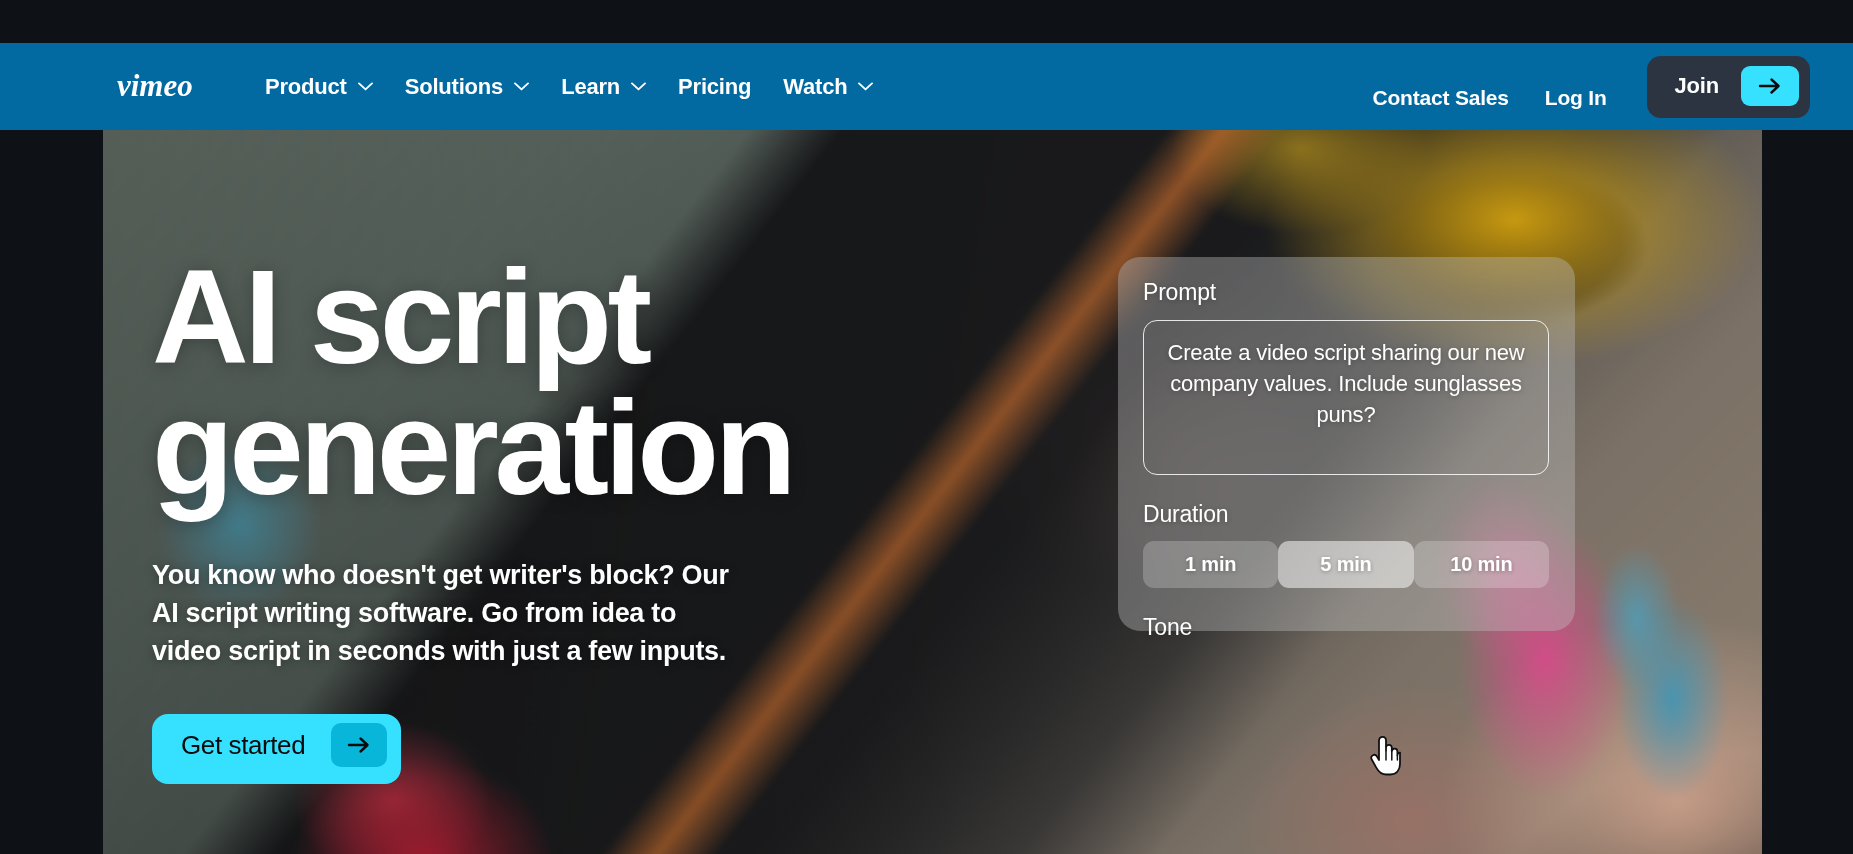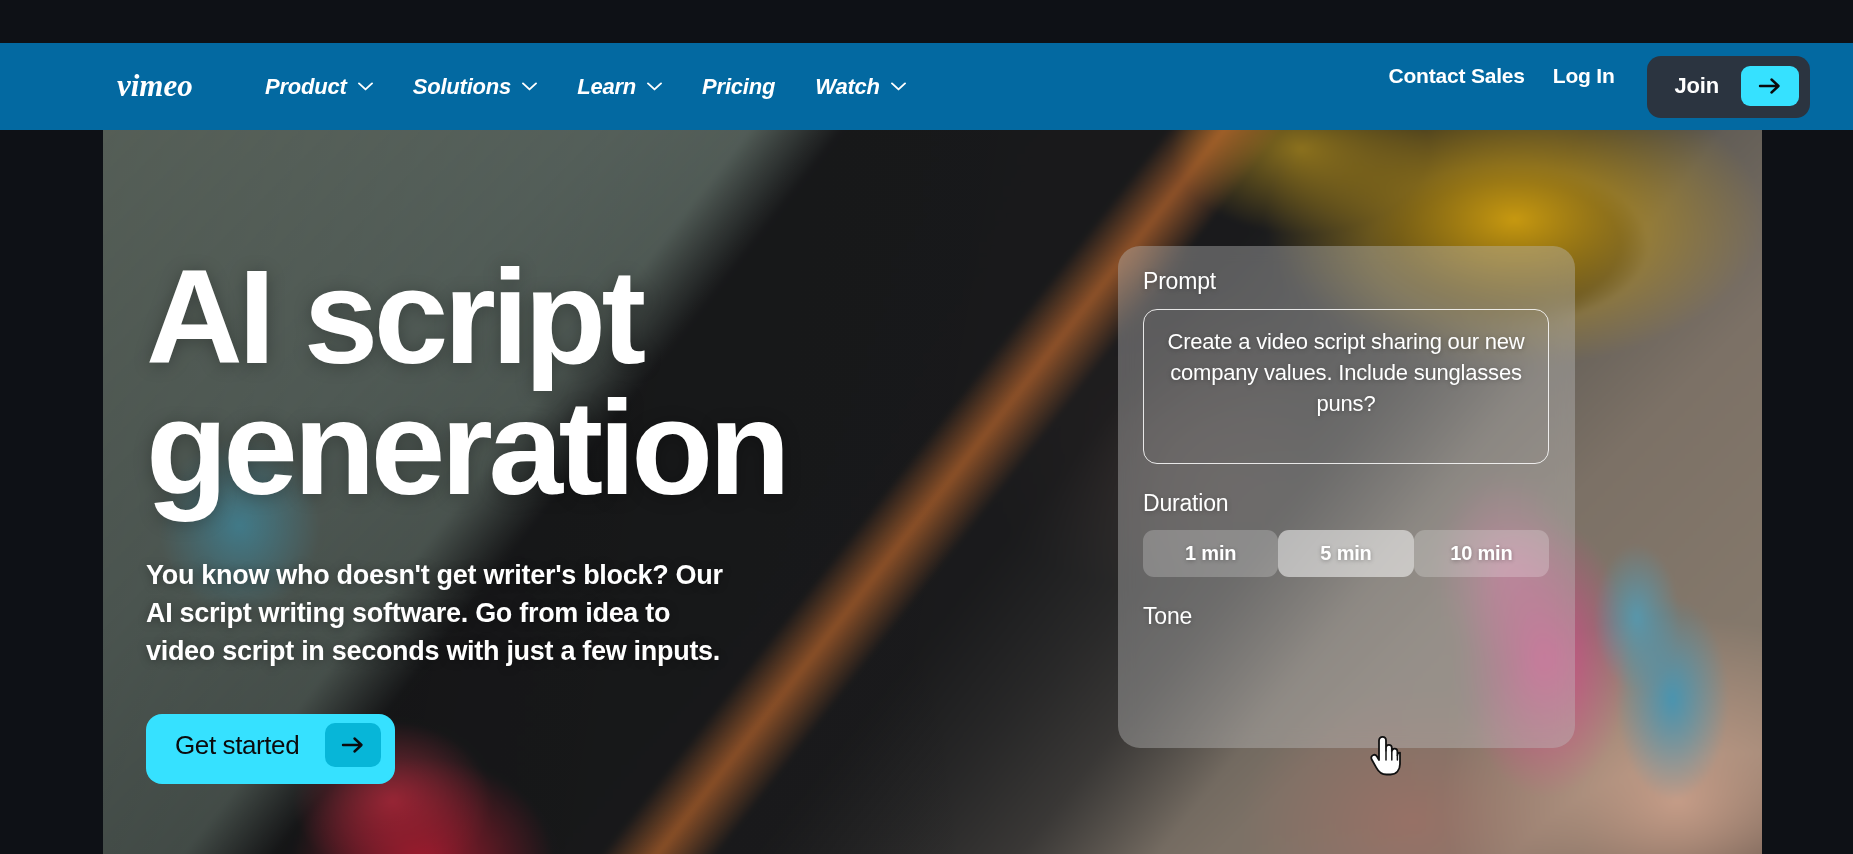--- a/index.html
+++ b/index.html
@@ -17,34 +17,34 @@
     display: flex; align-items: center; z-index: 40;
     background: #0369a1;
     margin-top: 43px;
   }
   .logo {
     margin-left: 117px; width: 96px; height: 34px;
     display: flex; align-items: center;
   }
   .logo svg { display: block; }
 
-  .nav-links { display: flex; align-items: center; margin-left: 36px; gap: 8px; font-style: italic; }
+  .nav-links { display: flex; align-items: center; margin-left: 36px; gap: 0px; }
   .nav-item {
     display: flex; align-items: center; gap: 11px;
     padding: 8px 16px; cursor: pointer;
   }
   .nav-item .lbl {
     color: #ffffff; font-size: 22px; font-weight: 700; letter-spacing: -0.2px;
     white-space: nowrap;
   }
   .chev { display: block; width: 15px; height: 9px; }
   .chev svg { display:block; }
 
   .nav-right {
-    margin-left: auto; display: flex; align-items: flex-start; gap: 0;
+    margin-left: auto; display: flex; align-items: flex-end; gap: 8px;
     margin-right: 43px;
   }
   .contact-sales, .login {
     color: #ffffff; font-size: 21px; font-weight: 700; letter-spacing: -0.2px;
     padding: 8px 14px; cursor: pointer; white-space: nowrap;
   }
   .join-wrap {
     margin-left: 18px;
     background: #2b3440;
     border-radius: 14px;
@@ -100,21 +100,21 @@
       linear-gradient(135deg, #6e7a70 0%, #5c6862 22%, #4d5752 36%, #3c4440 48%, #52514c 62%, #7c7166 76%, #8c7f70 100%);
     filter: blur(2px);
     transform: scale(1.02);
   }
   .hero-vignette {
     position: absolute; inset: 0;
     background: linear-gradient(100deg, rgba(0,0,0,0.22) 0%, rgba(0,0,0,0.05) 35%, rgba(0,0,0,0) 60%);
   }
 
   .hero-content {
-    position: absolute; left: 43px; top: 156px; width: 820px; z-index: 5;
+    position: absolute; left: 49px; top: 156px; width: 820px; z-index: 5;
   }
   .headline {
     color: #ffffff; font-size: 134px; line-height: 0.98; font-weight: 700;
     letter-spacing: -4.5px; text-shadow: 0 2px 18px rgba(0,0,0,0.28);
   }
   .headline .l2 { display: block; }
   .subcopy {
     margin-top: 42px;
     color: #ffffff; font-size: 27px; line-height: 1.42; font-weight: 700;
     letter-spacing: -0.3px; max-width: 600px;
@@ -126,22 +126,22 @@
     padding: 0 14px 7px 29px; gap: 26px; cursor: pointer;
   }
   .cta-label { color: #0b0b0d; font-size: 26px; font-weight: 500; letter-spacing: -0.4px; }
   .cta-arrow {
     width: 56px; height: 44px; border-radius: 10px; background: #07b6d8;
     display: flex; align-items: center; justify-content: center;
   }
 
   
   .panel {
-    position: absolute; left: 1015px; top: 151px;
-    width: 457px; height: 502px;
+    position: absolute; left: 1015px; top: 162px;
+    width: 457px; height: 374px;
     border-radius: 22px;
     background: rgba(190,190,190,0.40);
     backdrop-filter: blur(9px);
     -webkit-backdrop-filter: blur(9px);
     padding: 22px 26px 0 25px;
     z-index: 6;
   }
   .p-label {
     color: #ffffff; font-size: 23px; font-weight: 400; letter-spacing: -0.2px;
     text-shadow: 0 1px 5px rgba(0,0,0,0.25);

